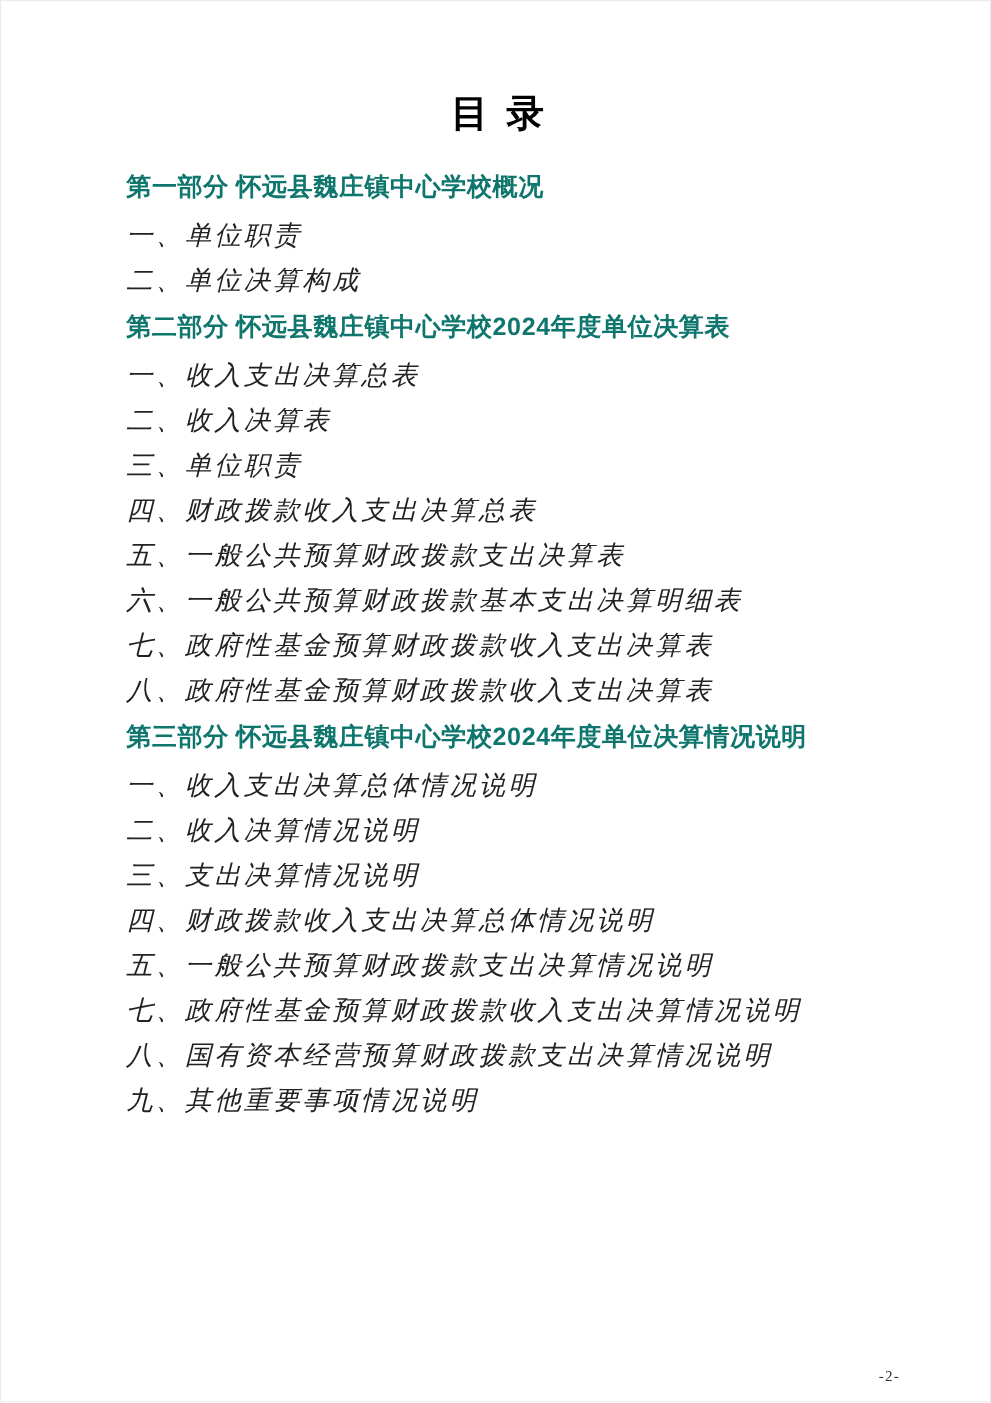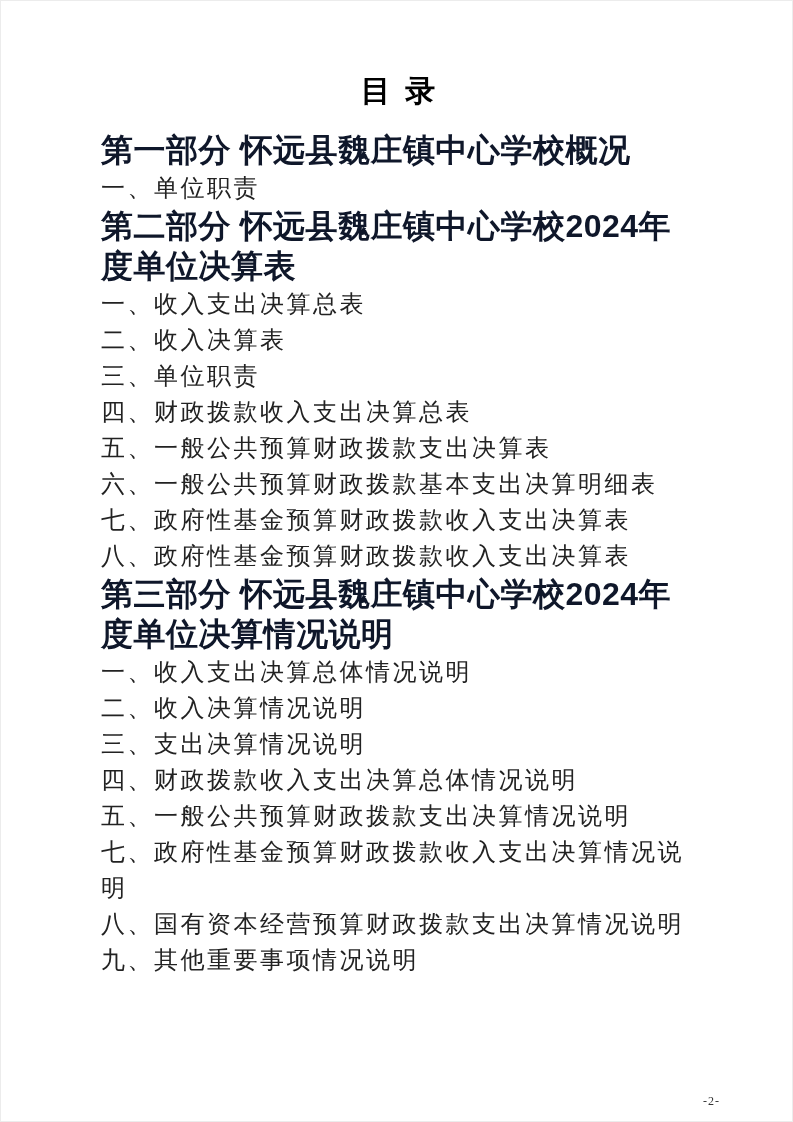--- a/index.html
+++ b/index.html
@@ -24,52 +24,54 @@
     text-align: center;
     font-family: "Liberation Sans", sans-serif;
     font-weight: bold;
     font-size: 30px;
     letter-spacing: 3px;
     color: #000000;
   }
   .sec-heading {
     font-family: "Liberation Sans", sans-serif;
     font-weight: bold;
-    font-size: 32px;
+    font-size: 20px;
     line-height: 40px;
     letter-spacing: 0.5px;
-    color: #0f172a;
+    color: #0f766e;
   }
   .toc-item {
     font-family: "Liberation Serif", serif;
     font-weight: normal;
-    font-size: 24px;
+    font-size: 21px;
     line-height: 36px;
     letter-spacing: 2.5px;
     color: #222222;
+    font-style: italic;
   }
   .page-number {
     position: absolute;
     right: 72px;
     bottom: 12px;
     font-family: "Liberation Serif", serif;
     font-size: 12px;
     letter-spacing: 1px;
     color: #333333;
   }
 </style>
 </head>
 <body>
 
 <div class="page">
 
   <h1 class="doc-title">目 录</h1>
 
   <div class="sec-heading">第一部分 怀远县魏庄镇中心学校概况</div>
   <div class="toc-item">一、单位职责</div>
+  <div class="toc-item">二、单位决算构成</div>
 
   <div class="sec-heading">第二部分 怀远县魏庄镇中心学校2024年度单位决算表</div>
   <div class="toc-item">一、收入支出决算总表</div>
   <div class="toc-item">二、收入决算表</div>
   <div class="toc-item">三、单位职责</div>
   <div class="toc-item">四、财政拨款收入支出决算总表</div>
   <div class="toc-item">五、一般公共预算财政拨款支出决算表</div>
   <div class="toc-item">六、一般公共预算财政拨款基本支出决算明细表</div>
   <div class="toc-item">七、政府性基金预算财政拨款收入支出决算表</div>
   <div class="toc-item">八、政府性基金预算财政拨款收入支出决算表</div>

